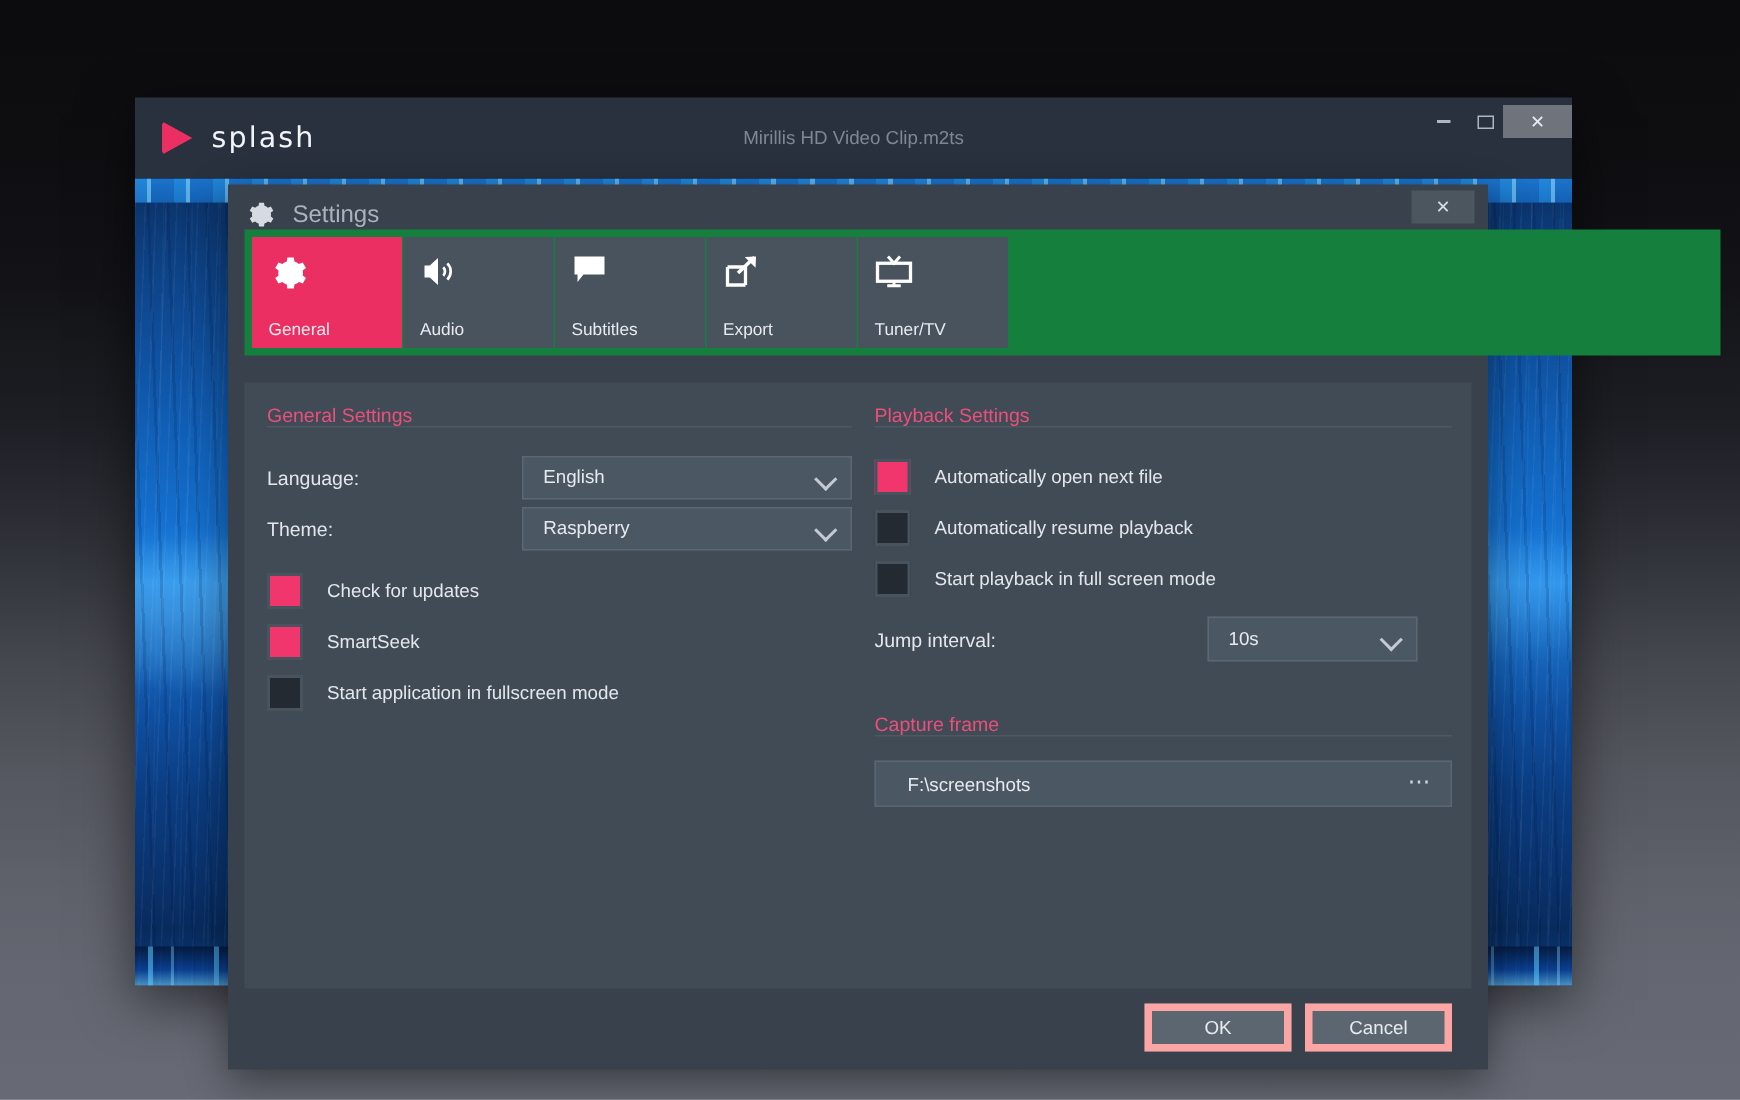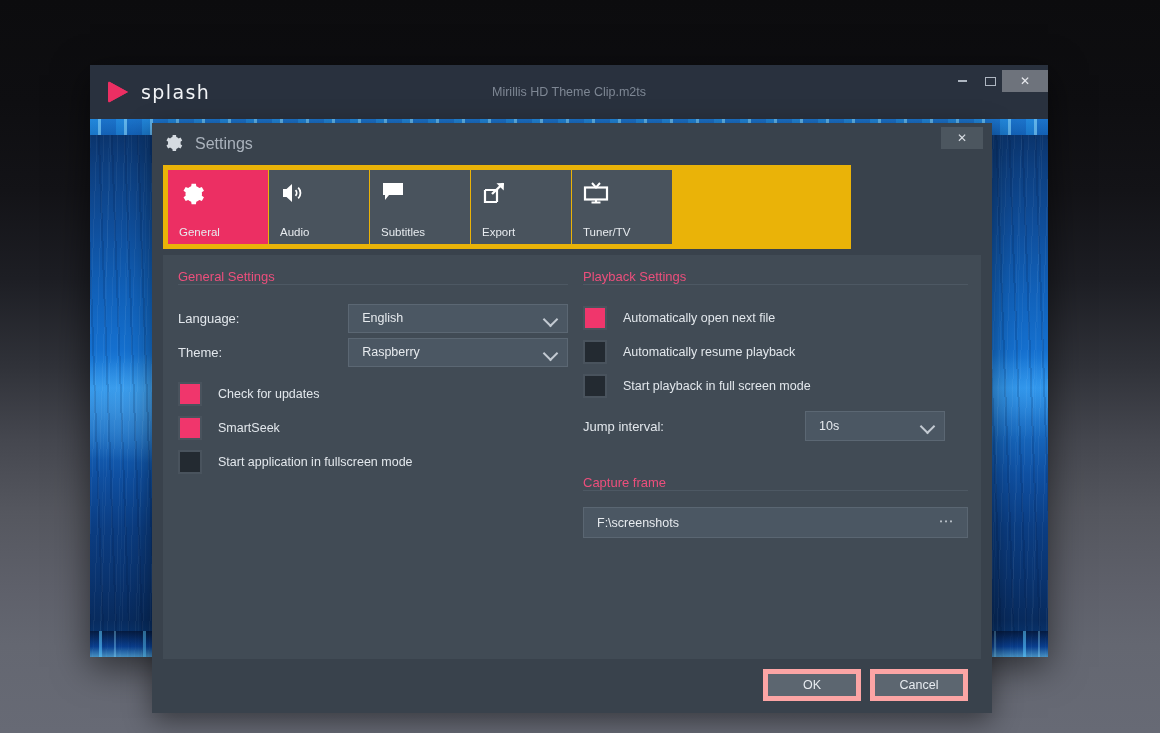--- a/index.html
+++ b/index.html
@@ -100,22 +100,22 @@
     position:absolute; left:43px; top:12px; color:#aab2bc; font-size:16px;
   }
   #set-close {
     position:absolute; right:9px; top:4px; width:42px; height:22px;
     background:#4c565f; color:#d8dde3; font-size:12px;
     display:flex; align-items:center; justify-content:center;
   }
 
   
   #tabstrip {
-    position:absolute; left:11px; top:42px; width:688px; height:84px;
-    background:#eab308; padding:5px;
+    position:absolute; left:11px; top:30px; width:984px; height:84px;
+    background:#15803d; padding:5px;
   }
   #tabs { display:flex; height:74px; }
   .tab {
     width:100px; height:100%; margin-right:1px; position:relative;
     background:#49535d; color:#dfe4e9;
   }
   .tab.active { background:#ec2f63; }
   .tab-ico { position:absolute; left:11px; top:11px; }
   .tab-lbl { position:absolute; left:11px; bottom:6px; font-size:11.5px; color:#e7ebef; }
 
@@ -159,21 +159,21 @@
   .cbox.on { background:#f0366c; }
   .cblabel { margin-left:16px; color:#e2e7ec; font-size:12.5px; }
 
   #jump-row { display:flex; align-items:center; margin-top:8px; }
   #jump-row .row-label { width:222px; }
 
   #path-field {
     margin-top:3px; height:31px; background:#4b5763; border:1px solid #5a6672;
     position:relative; display:flex; align-items:center;
   }
-  #path-val { padding-left:13px; color:#e6eaee; font-size:12.5px; }
+  #path-val { padding-left:13px; color:#e6eaee; font-size:12.5px;margin-left:8px; }
   #path-dots {
     position:absolute; right:12px; top:4px; color:#cfd6dd;
     font-size:15px; letter-spacing:1.5px;
   }
 
   
   #set-foot { position:absolute; left:0; bottom:0; width:100%; height:54px; }
   .fbtn {
     position:absolute; top:10px; height:32px; width:98px;
     background:#5c6670; border:5px solid #fca5a5; color:#e7ebf0;
@@ -192,21 +192,21 @@
 </head>
 <body>
 
 <div id="player">
 
   <div id="titlebar">
     <div id="logo-wrap">
       <div id="logo-tri"></div>
       <div id="logo-text">splash</div>
     </div>
-    <div id="win-title">Mirillis HD Theme Clip.m2ts</div>
+    <div id="win-title">Mirillis HD Video Clip.m2ts</div>
 
     <div class="wbtn" id="btn-min">
       <div class="glyph-min"></div>
     </div>
     <div class="wbtn" id="btn-max">
       <div class="glyph-max"></div>
     </div>
     <div class="wbtn" id="btn-close">✕</div>
   </div>
 

